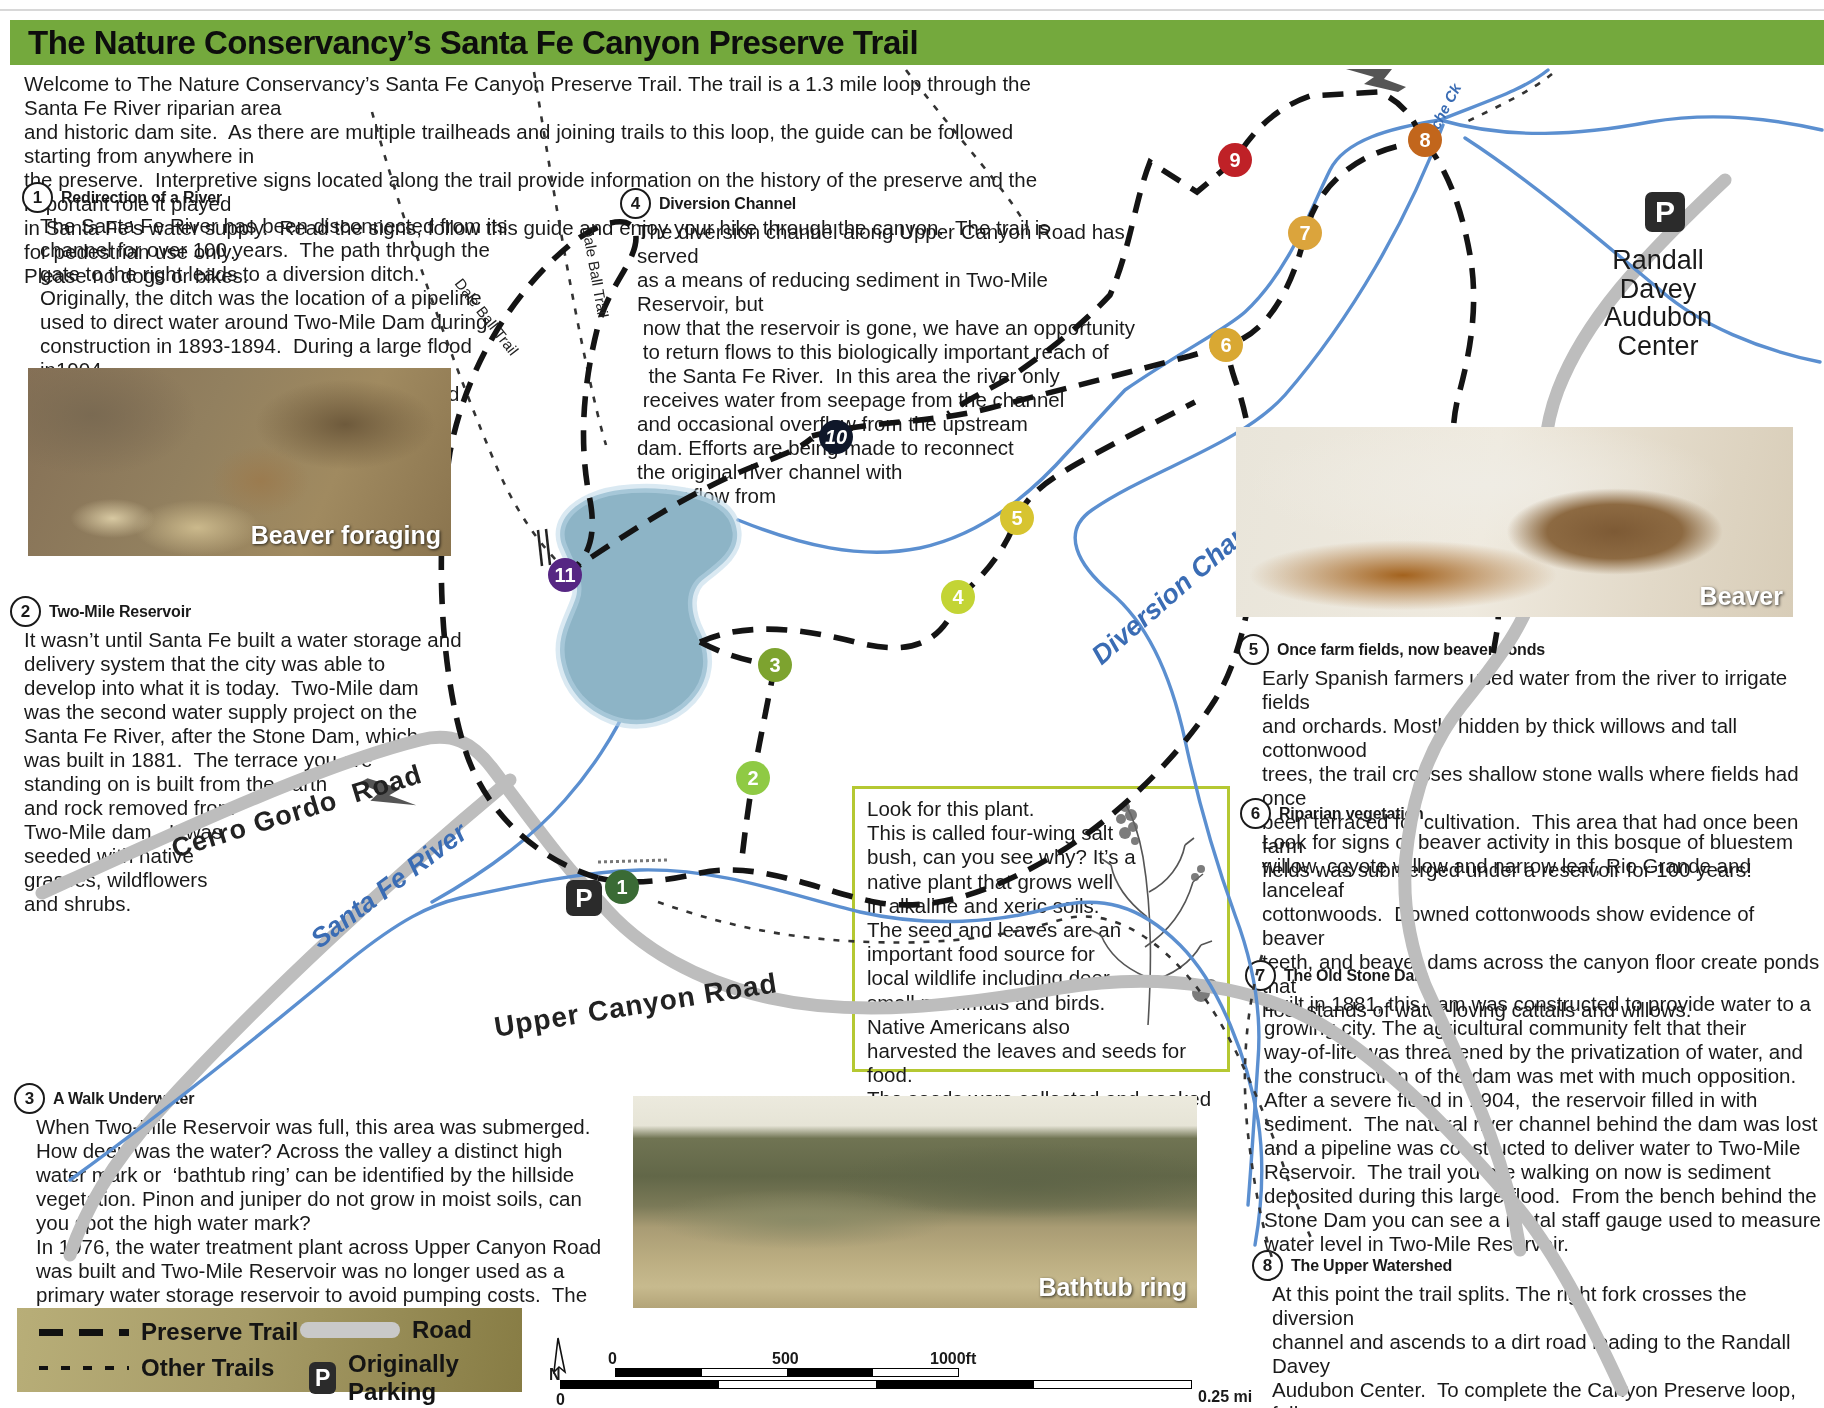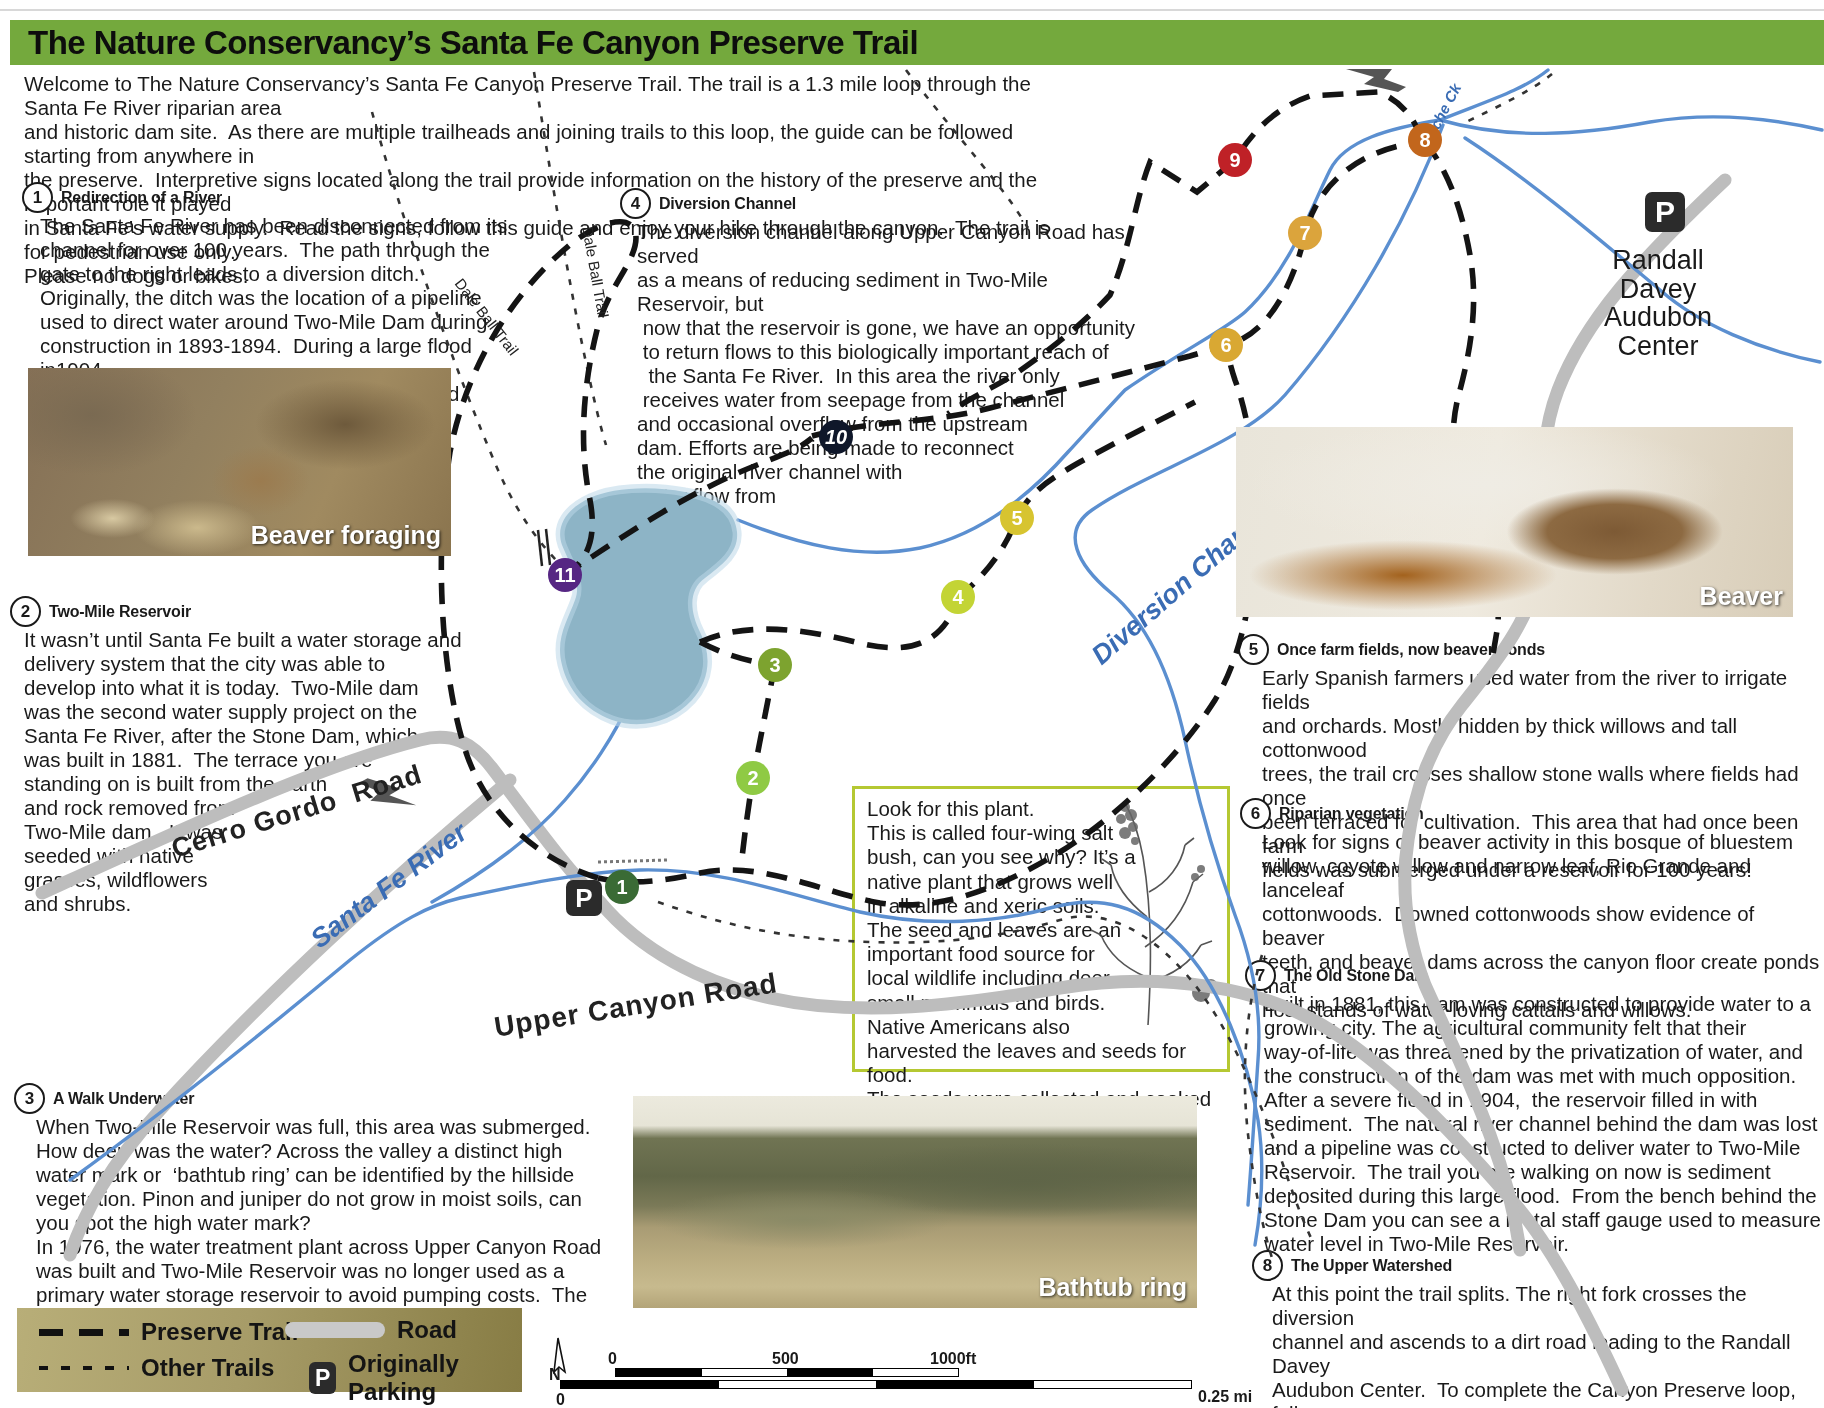--- a/index.html
+++ b/index.html
@@ -353,21 +353,21 @@
 
 <div class="abs" id="legend" style="left:17px;top:1308px;width:505px;height:84px;">
   <div class="leg-row" style="left:22px;top:10px;">
     <span class="leg-dash"></span>
     <span>Preserve Trail</span>
   </div>
   <div class="leg-row" style="left:22px;top:46px;">
     <span class="leg-dot"></span>
     <span>Other Trails</span>
   </div>
-  <div class="leg-row" style="left:268px;top:8px;">
+  <div class="leg-row" style="left:283px;top:8px;">
     <span class="leg-road"></span>
     <span>Road</span>
   </div>
   <div class="leg-row" style="left:292px;top:42px;">
     <span class="pk" style="position:static;width:32px;height:32px;font-size:23px;border-radius:6px;">
       <span>P</span>
     </span>
     <span>Originally Parking</span>
   </div>
 </div>

